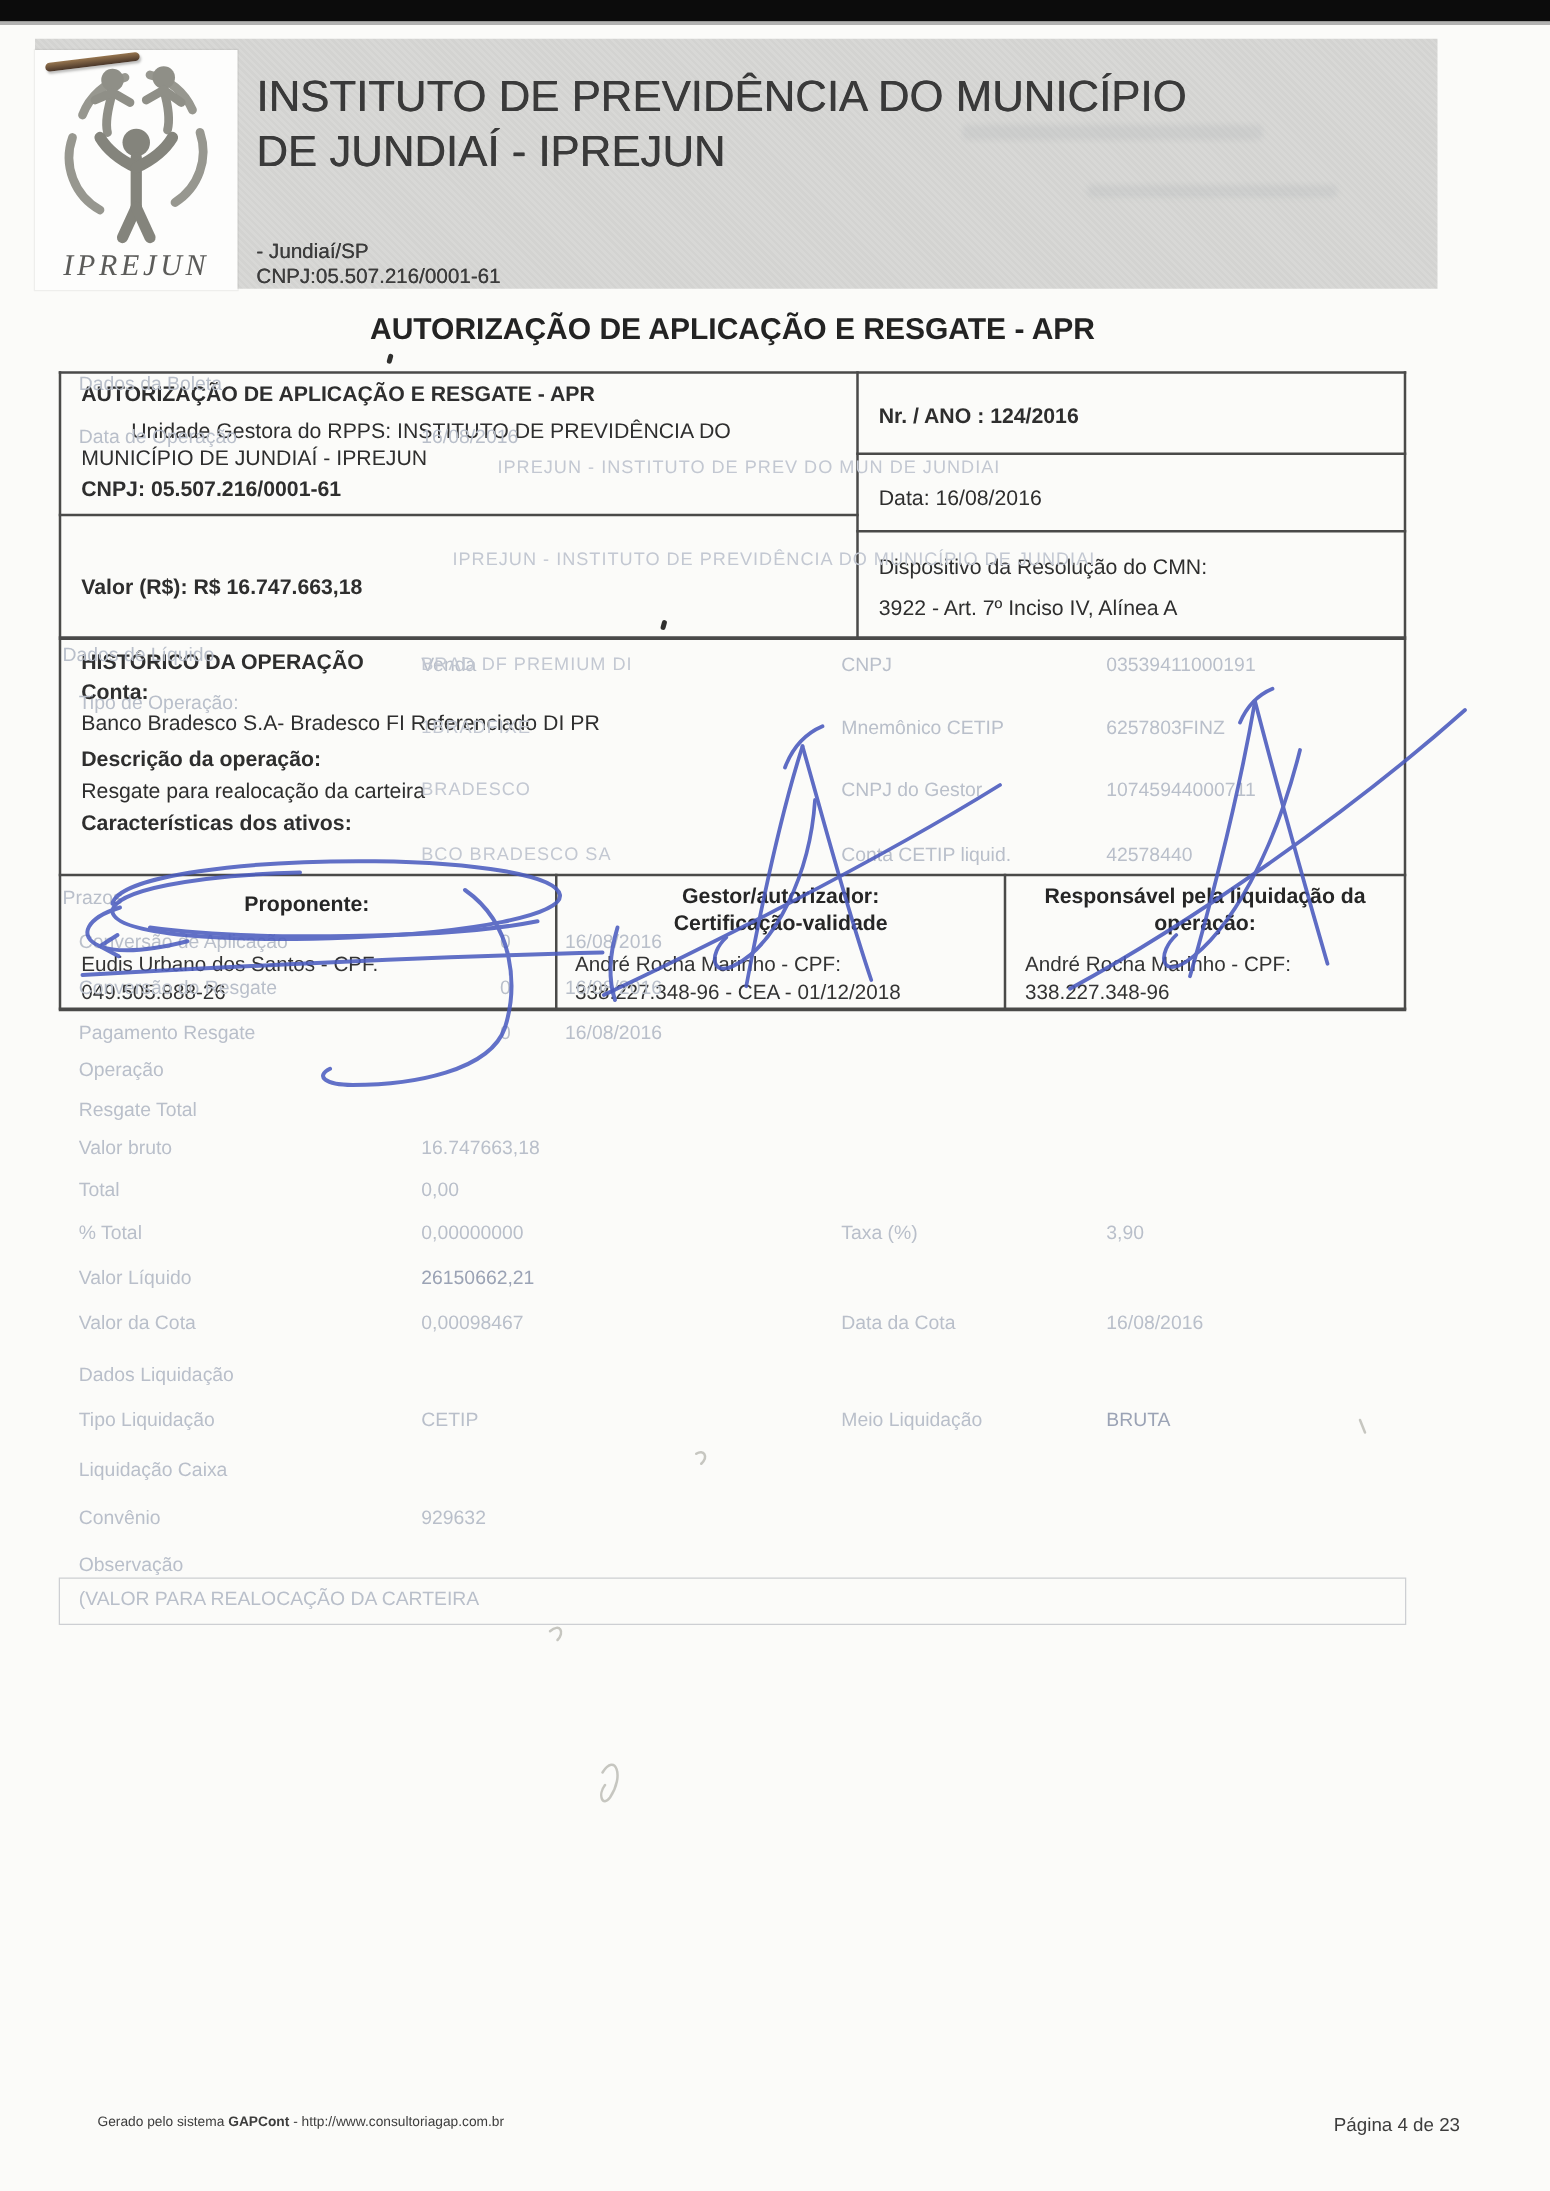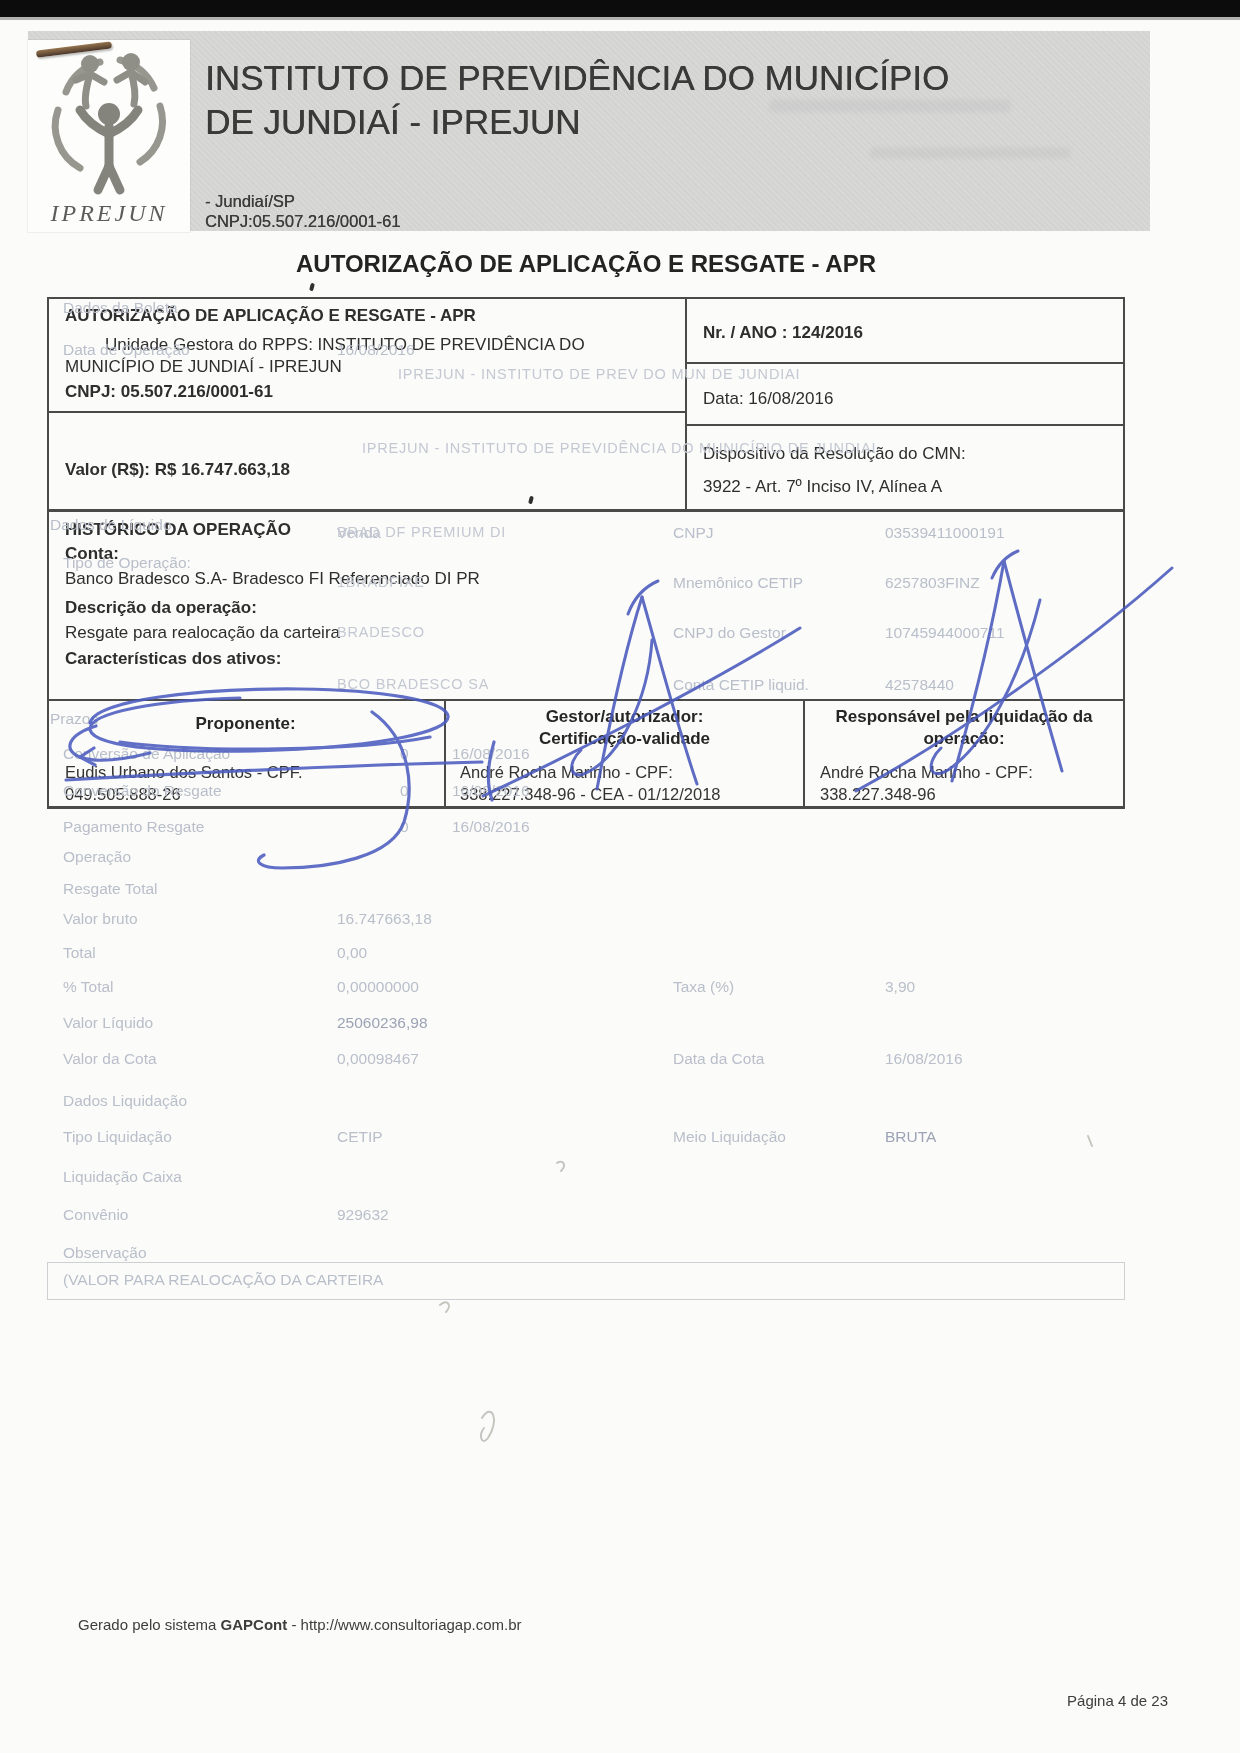--- a/index.html
+++ b/index.html
@@ -30,21 +30,21 @@
   
   .g{position:absolute;font-size:15.5px;color:#b9bfca;white-space:nowrap;filter:blur(.4px);}
   .g.caps{font-size:14.5px;letter-spacing:.8px;color:#c3c8d2;}
   .g.strong{color:#9ba3b5;}
   #ghost-box{left:47px;top:1262px;width:1076px;height:36px;border:1px solid rgba(100,106,122,.30);}
   .smudge{position:absolute;background:rgba(150,155,165,.14);filter:blur(2px);border-radius:4px;}
   .speck{position:absolute;width:4px;height:8px;background:#30302f;border-radius:2px;transform:rotate(15deg);}
   
   .sig-h{font-size:17px;color:#262626;font-weight:bold;text-align:center;line-height:22px;}
   .sig-n{font-size:16.5px;color:#333;line-height:22px;white-space:nowrap;}
-  #footer-left{left:78px;top:1616px;font-size:15px;color:#3d3d3d;}
+  #footer-left{left:78px;top:1692px;font-size:11px;color:#3d3d3d;}
   #footer-right{right:72px;top:1692px;font-size:15px;color:#3d3d3d;}
   svg.overlay{position:absolute;left:0;top:0;pointer-events:none;}
 </style>
 </head>
 <body>
 
 <div id="page">
 
   <div class="abs" id="top-scan-bar"></div>
   <div class="abs" id="top-scan-shadow"></div>
@@ -181,21 +181,21 @@
   <span class="g" style="left:63px;top:880px;">Resgate Total</span>
   <span class="g" style="left:63px;top:910px;">Valor bruto</span>
   <span class="g" style="left:337px;top:910px;">16.747663,18</span>
   <span class="g" style="left:63px;top:944px;">Total</span>
   <span class="g" style="left:337px;top:944px;">0,00</span>
   <span class="g" style="left:63px;top:978px;">% Total</span>
   <span class="g" style="left:337px;top:978px;">0,00000000</span>
   <span class="g" style="left:673px;top:978px;">Taxa (%)</span>
   <span class="g" style="left:885px;top:978px;">3,90</span>
   <span class="g" style="left:63px;top:1014px;">Valor Líquido</span>
-  <span class="g strong" style="left:337px;top:1014px;">25060236,98</span>
+  <span class="g strong" style="left:337px;top:1014px;">26150662,21</span>
   <span class="g" style="left:63px;top:1050px;">Valor da Cota</span>
   <span class="g" style="left:337px;top:1050px;">0,00098467</span>
   <span class="g" style="left:673px;top:1050px;">Data da Cota</span>
   <span class="g" style="left:885px;top:1050px;">16/08/2016</span>
   <span class="g" style="left:63px;top:1092px;">Dados Liquidação</span>
   <span class="g" style="left:63px;top:1128px;">Tipo Liquidação</span>
   <span class="g" style="left:337px;top:1128px;">CETIP</span>
   <span class="g" style="left:673px;top:1128px;">Meio Liquidação</span>
   <span class="g strong" style="left:885px;top:1128px;">BRUTA</span>
   <span class="g" style="left:63px;top:1168px;">Liquidação Caixa</span>

